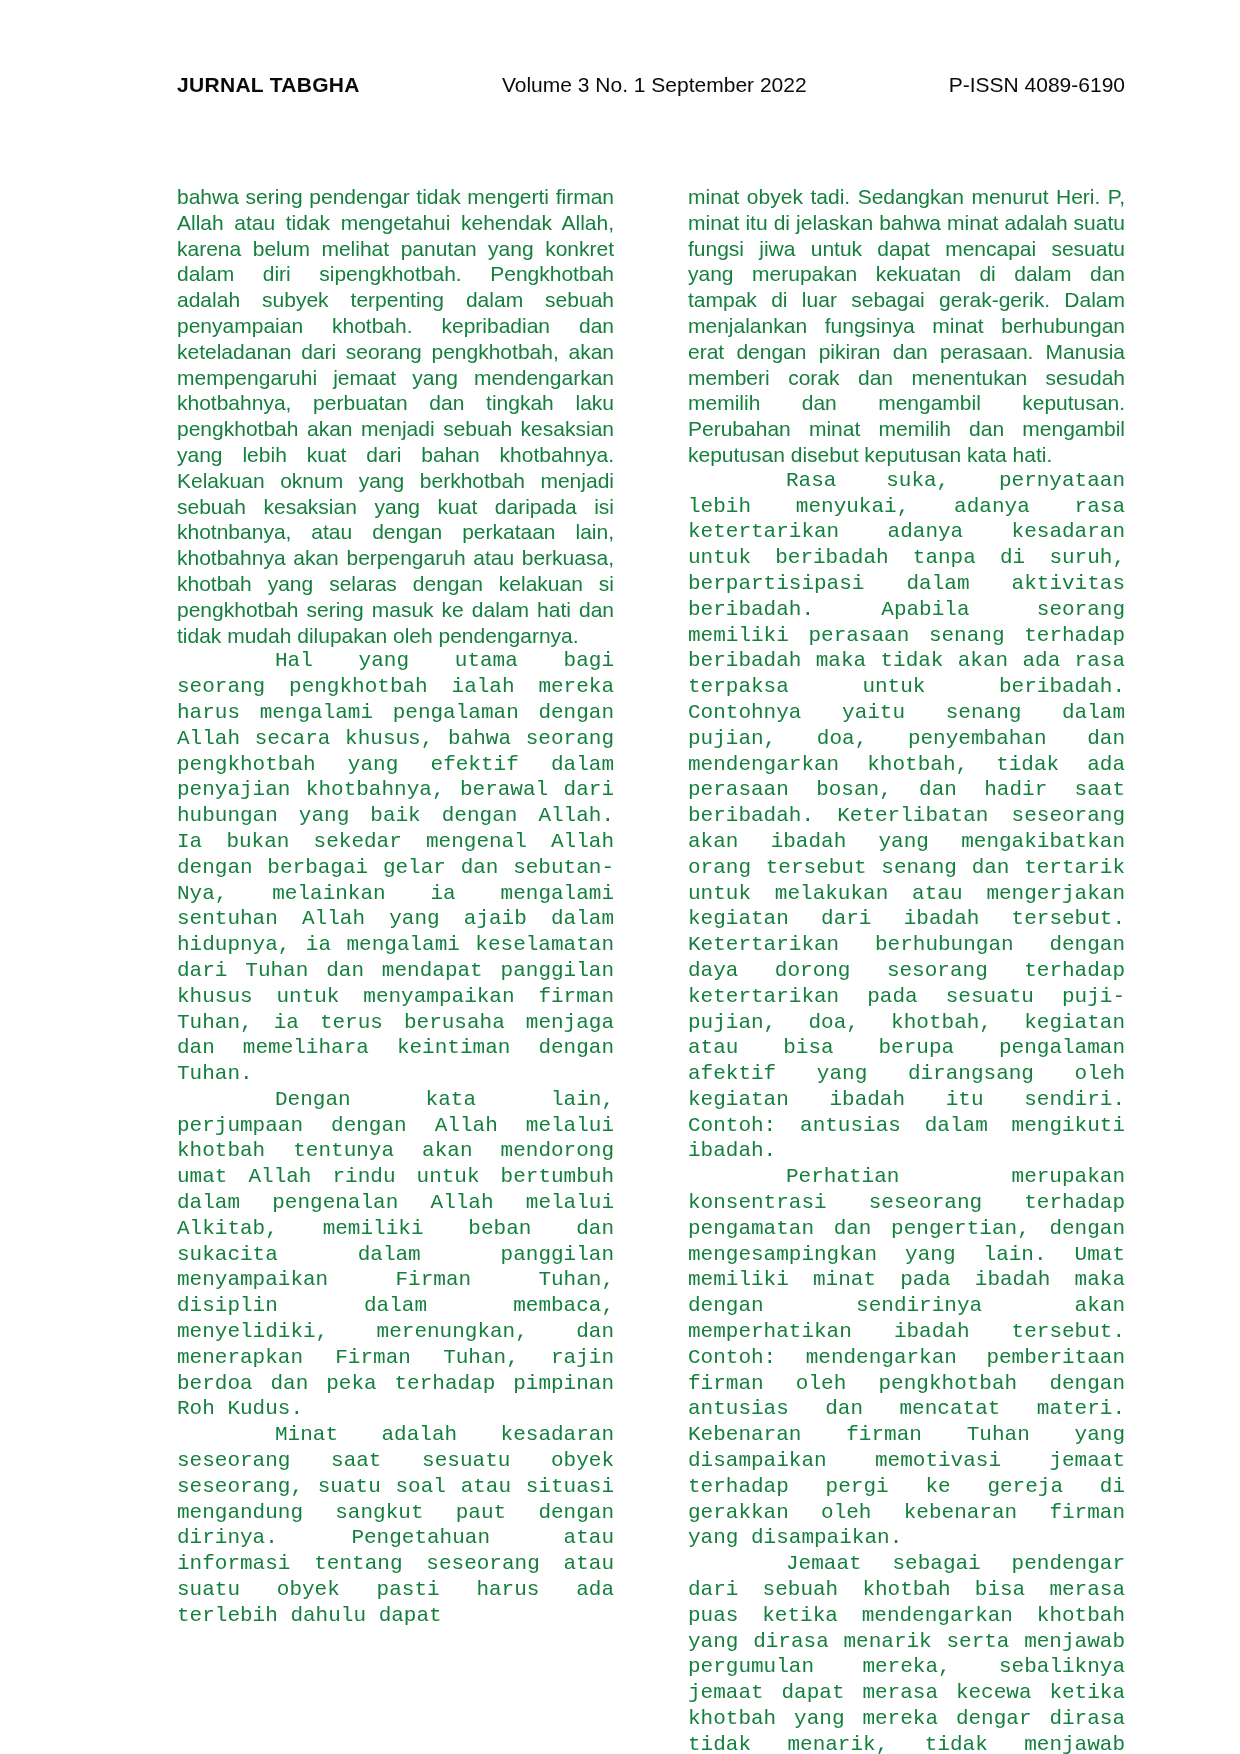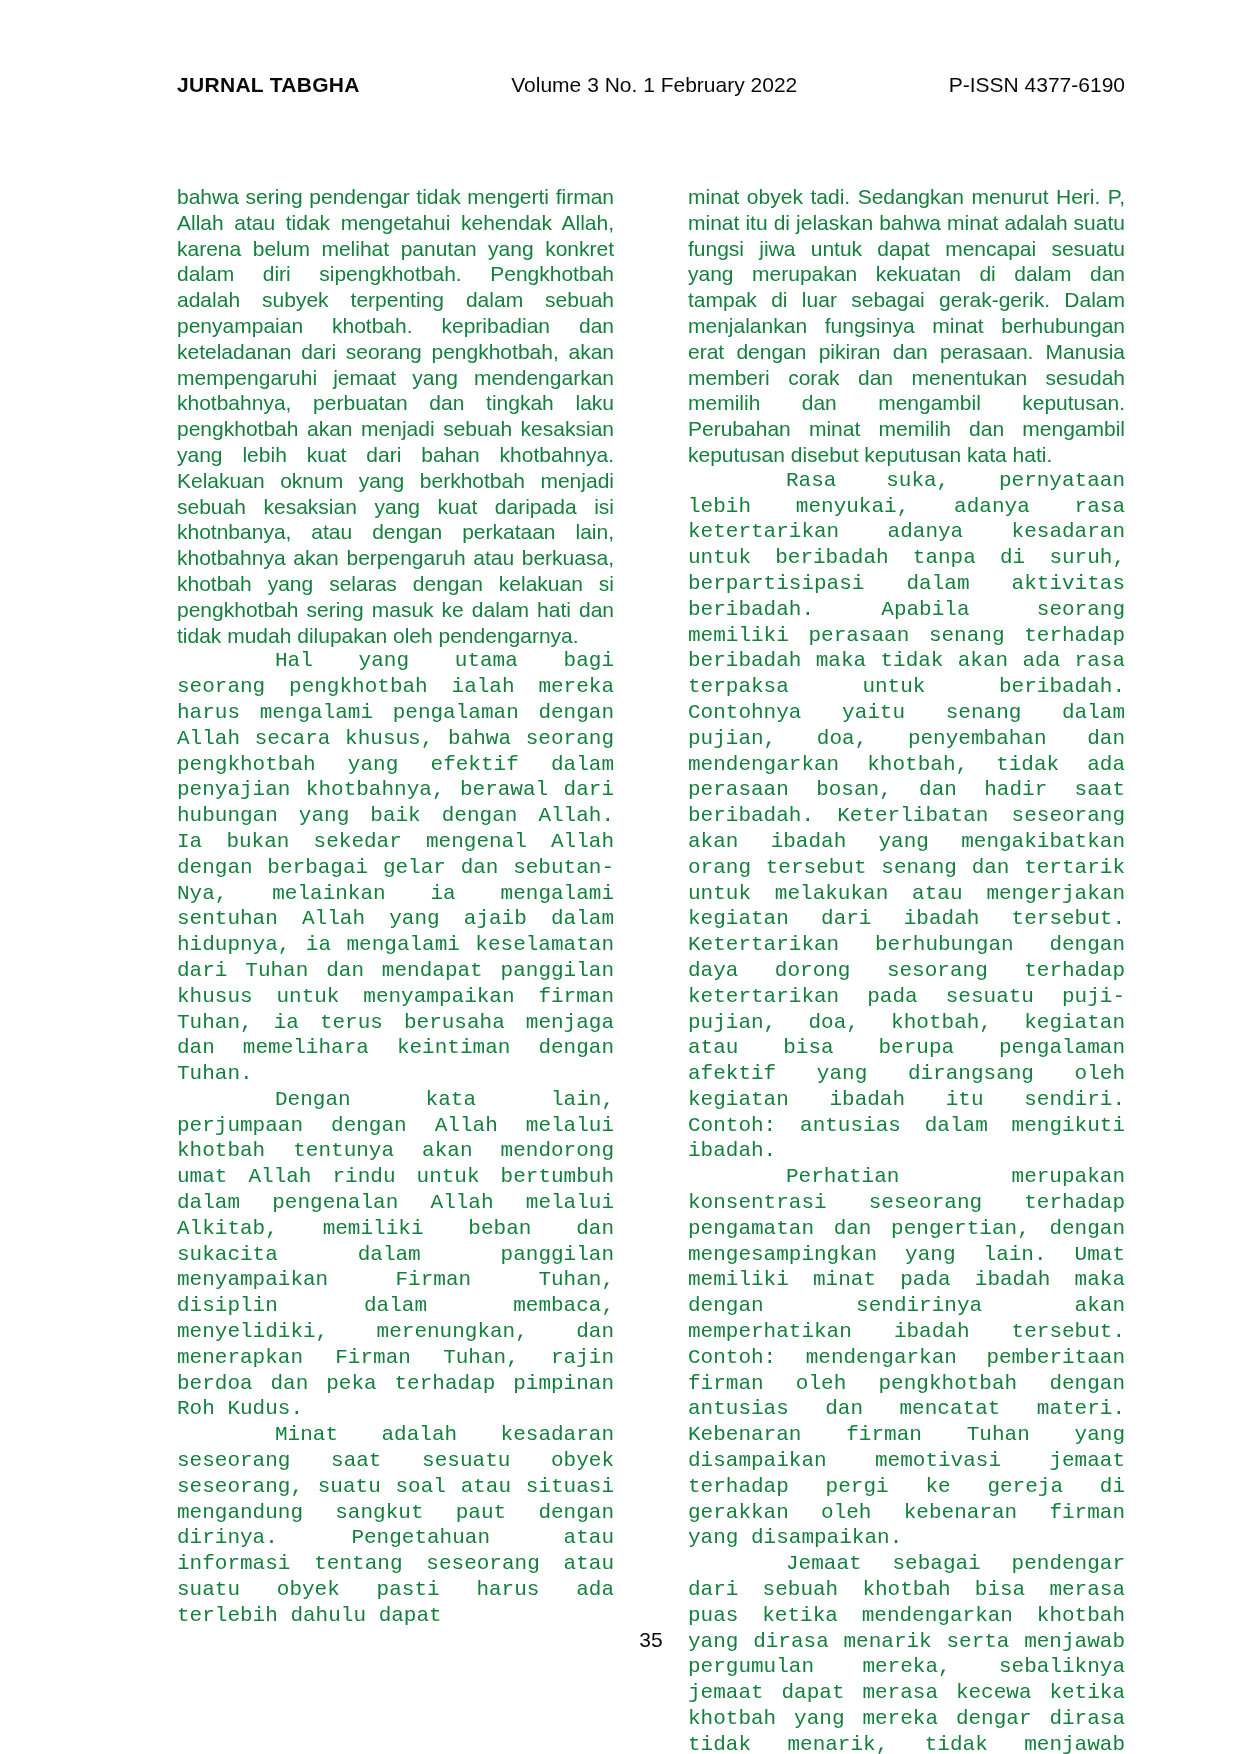--- a/index.html
+++ b/index.html
@@ -70,37 +70,36 @@
     line-height: 26px;
   }
 </style>
 </head>
 <body>
 
 <div class="page">
 
   <div class="running-head">
     <span class="journal-name">JURNAL TABGHA</span>
-    <span class="volume-info">Volume 3 No. 1 February 2022</span>
-    <span class="issn">P-ISSN 4377-6190</span>
+    <span class="volume-info">Volume 3 No. 1 September 2022</span>
+    <span class="issn">P-ISSN 4089-6190</span>
   </div>
 
   <div class="columns">
 
     <section class="col">
       <p>bahwa sering pendengar tidak mengerti firman Allah atau tidak mengetahui kehendak Allah, karena belum melihat panutan yang konkret dalam diri sipengkhotbah. Pengkhotbah adalah subyek terpenting dalam sebuah penyampaian khotbah. kepribadian dan keteladanan dari seorang pengkhotbah, akan mempengaruhi jemaat yang mendengarkan khotbahnya, perbuatan dan tingkah laku pengkhotbah akan menjadi sebuah kesaksian yang lebih kuat dari bahan khotbahnya. Kelakuan oknum yang berkhotbah menjadi sebuah kesaksian yang kuat daripada isi khotnbanya, atau dengan perkataan lain, khotbahnya akan berpengaruh atau berkuasa, khotbah yang selaras dengan kelakuan si pengkhotbah sering masuk ke dalam hati dan tidak mudah dilupakan oleh pendengarnya.</p>
       <p class="indent">Hal yang utama bagi seorang pengkhotbah ialah mereka harus mengalami pengalaman dengan Allah secara khusus, bahwa seorang pengkhotbah yang efektif dalam penyajian khotbahnya, berawal dari hubungan yang baik dengan Allah. Ia bukan sekedar mengenal Allah dengan berbagai gelar dan sebutan-Nya, melainkan ia mengalami sentuhan Allah yang ajaib dalam hidupnya, ia mengalami keselamatan dari Tuhan dan mendapat panggilan khusus untuk menyampaikan firman Tuhan, ia terus berusaha menjaga dan memelihara keintiman dengan Tuhan.</p>
       <p class="indent">Dengan kata lain, perjumpaan dengan Allah melalui khotbah tentunya akan mendorong umat Allah rindu untuk bertumbuh dalam pengenalan Allah melalui Alkitab, memiliki beban dan sukacita dalam panggilan menyampaikan Firman Tuhan, disiplin dalam membaca, menyelidiki, merenungkan, dan menerapkan Firman Tuhan, rajin berdoa dan peka terhadap pimpinan Roh Kudus.</p>
       <p class="indent">Minat adalah kesadaran seseorang saat sesuatu obyek seseorang, suatu soal atau situasi mengandung sangkut paut dengan dirinya. Pengetahuan atau informasi tentang seseorang atau suatu obyek pasti harus ada terlebih dahulu dapat</p>
     </section>
 
     <section class="col">
       <p>minat obyek tadi.  Sedangkan menurut Heri. P, minat itu di jelaskan bahwa minat adalah suatu fungsi jiwa untuk dapat mencapai sesuatu yang merupakan kekuatan di dalam dan tampak di luar sebagai gerak-gerik. Dalam menjalankan fungsinya minat berhubungan erat dengan pikiran dan perasaan. Manusia memberi corak dan menentukan sesudah memilih dan mengambil keputusan. Perubahan minat memilih dan mengambil keputusan disebut keputusan kata hati.</p>
       <p class="indent">Rasa suka, pernyataan lebih menyukai, adanya rasa ketertarikan adanya kesadaran untuk beribadah tanpa di suruh, berpartisipasi dalam aktivitas beribadah. Apabila seorang memiliki perasaan senang terhadap beribadah maka tidak akan ada rasa terpaksa untuk beribadah. Contohnya yaitu senang dalam pujian, doa, penyembahan dan mendengarkan khotbah, tidak ada perasaan bosan, dan hadir saat beribadah. Keterlibatan seseorang akan ibadah yang mengakibatkan orang tersebut senang dan tertarik untuk melakukan atau mengerjakan kegiatan dari ibadah tersebut. Ketertarikan berhubungan dengan daya dorong sesorang terhadap ketertarikan pada sesuatu puji-pujian, doa, khotbah, kegiatan atau bisa berupa pengalaman afektif yang dirangsang oleh kegiatan ibadah itu sendiri. Contoh: antusias dalam mengikuti ibadah.</p>
       <p class="indent">Perhatian merupakan konsentrasi seseorang terhadap pengamatan dan pengertian, dengan mengesampingkan yang lain. Umat  memiliki minat pada ibadah maka dengan sendirinya akan memperhatikan ibadah tersebut. Contoh: mendengarkan pemberitaan firman oleh pengkhotbah dengan antusias dan mencatat materi. Kebenaran firman Tuhan yang disampaikan memotivasi jemaat terhadap pergi ke gereja di gerakkan oleh kebenaran firman yang disampaikan.</p>
       <p class="indent">Jemaat sebagai pendengar dari sebuah khotbah bisa merasa puas ketika mendengarkan khotbah yang dirasa menarik serta menjawab pergumulan mereka, sebaliknya jemaat dapat merasa kecewa ketika khotbah yang mereka dengar dirasa tidak menarik, tidak menjawab pergumulan mereka dan mungkin malah menyindir kehidupan</p>
     </section>
 
   </div>
 
-  <div class="page-number">35</div>
 
 </div>
 
 </body></html>

